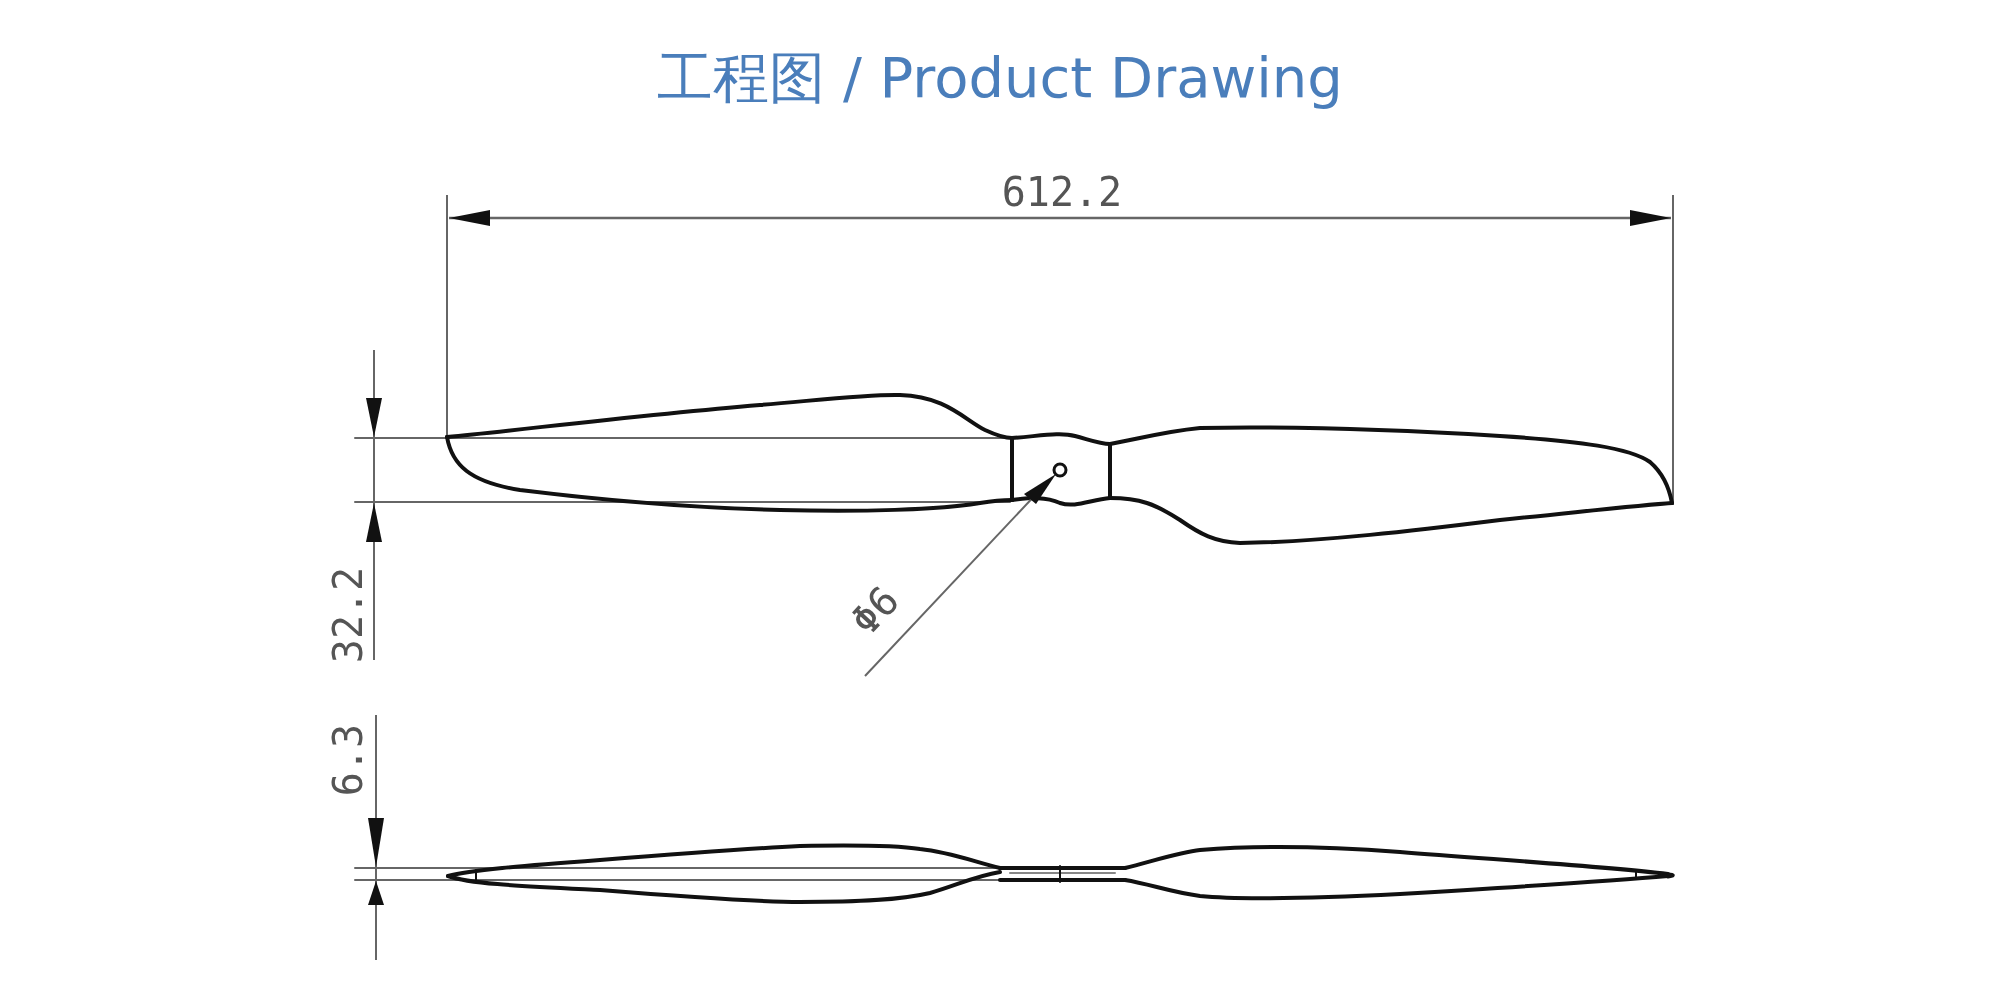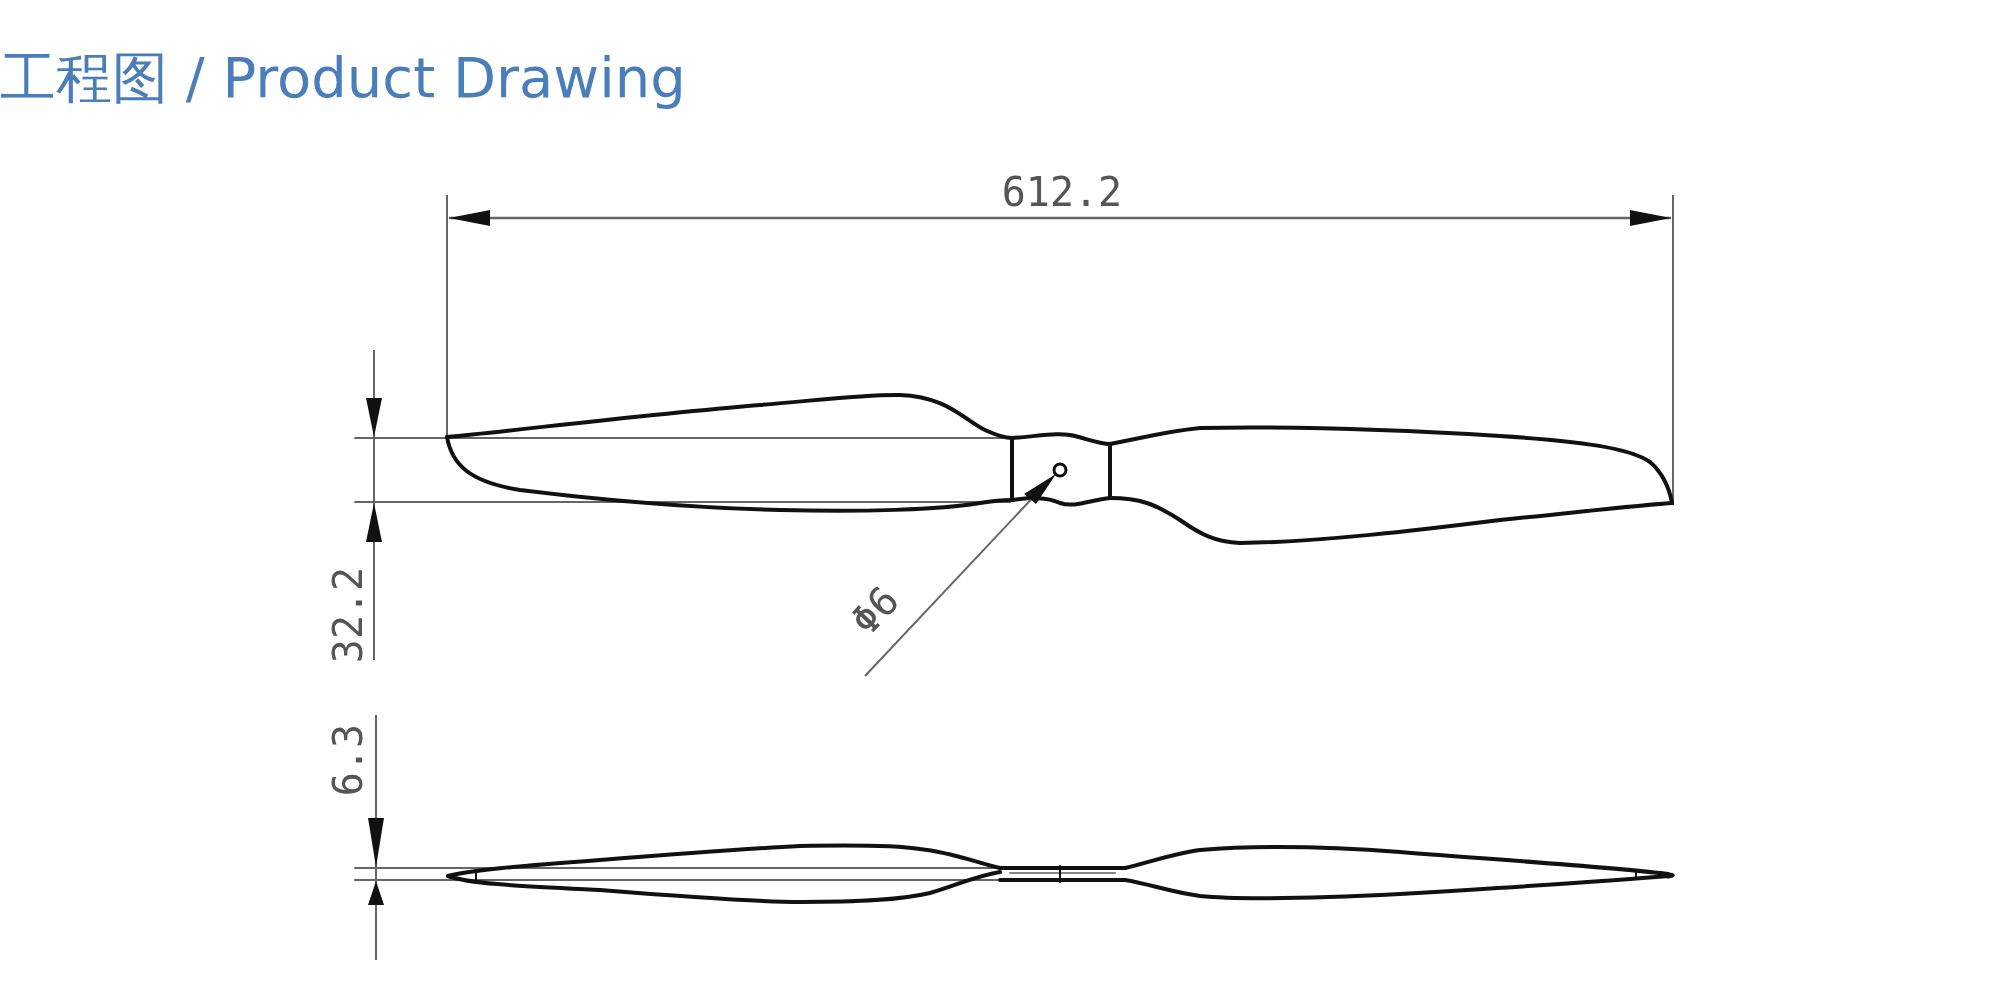--- a/index.html
+++ b/index.html
@@ -12,20 +12,21 @@
       height: 1000px;
       position: relative;
       overflow: hidden;
       font-family: "Liberation Sans", "DejaVu Sans", sans-serif;
     }
     .title {
       position: absolute;
       left: 0;
       top: 38px;
       width: 2000px;
+      text-align: center;
       font-family: "DejaVu Sans", "Liberation Sans", sans-serif;
       font-size: 56px;
       color: #4a7ebb;
       letter-spacing: 0px;
       line-height: 80px;
     }
     svg.drawing {
       position: absolute;
       left: 0;
       top: 0;

